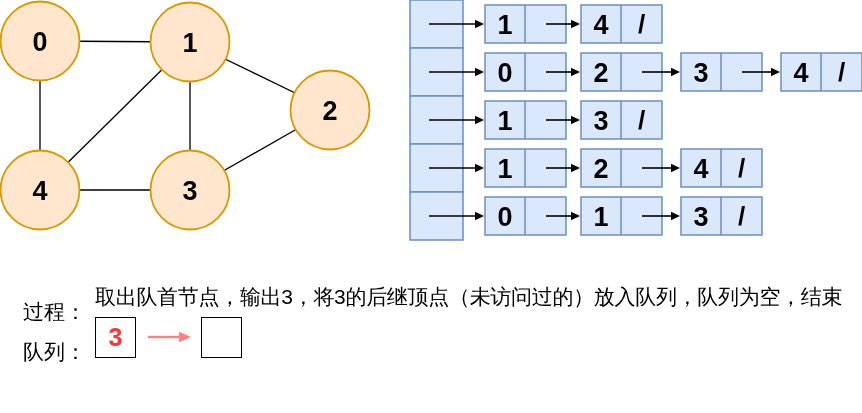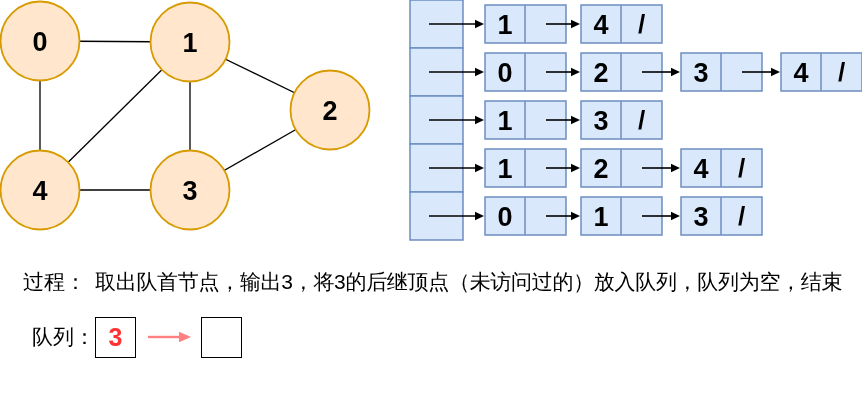--- a/index.html
+++ b/index.html
@@ -9,26 +9,26 @@
     height: 413px;
     background: #ffffff;
     font-family: "Liberation Sans", "DejaVu Sans", sans-serif;
     color: #000;
     overflow: hidden;
   }
   svg.graph  { position: absolute; left: 0;   top: 0; }
   svg.adj    { position: absolute; left: 370px; top: 0; }
 
   .line { position: absolute; left: 23px; display: flex; align-items: center; }
-  .line .label { display: inline-block; flex: 0 0 72px; width: 72px; font-size: 21px; }
+  .line .label { display: inline-block; flex: 0 0 72px; width: 72px; font-size: 21px; margin-top: 30px; }
 
   .process { top: 267px; font-size: 21px; line-height: 29px; letter-spacing: -0.3px; white-space: nowrap; }
   .process .label { letter-spacing: 0; }
 
-  .queue { top: 316px; height: 42px; text-align: right; }
+  .queue { top: 316px; height: 42px; }
   .qbox {
     width: 39px; height: 39px;
     border: 1.6px solid #000;
     display: flex; align-items: center; justify-content: center;
     box-sizing: content-box;
     background: #fff;
   }
   .qbox .qval { color: var(--queue-value-color, #ff3333); font-weight: bold; font-size: 25px; }
   .qarrow { margin: 0 9px 0 11px; display: block; }
   .qa-line { stroke: var(--queue-arrow-color, #ff8080); stroke-width: 2.4; }

